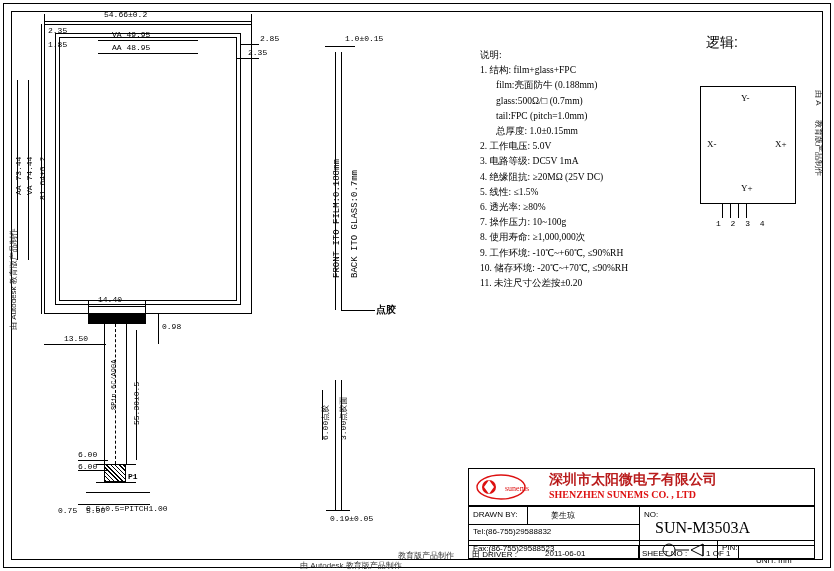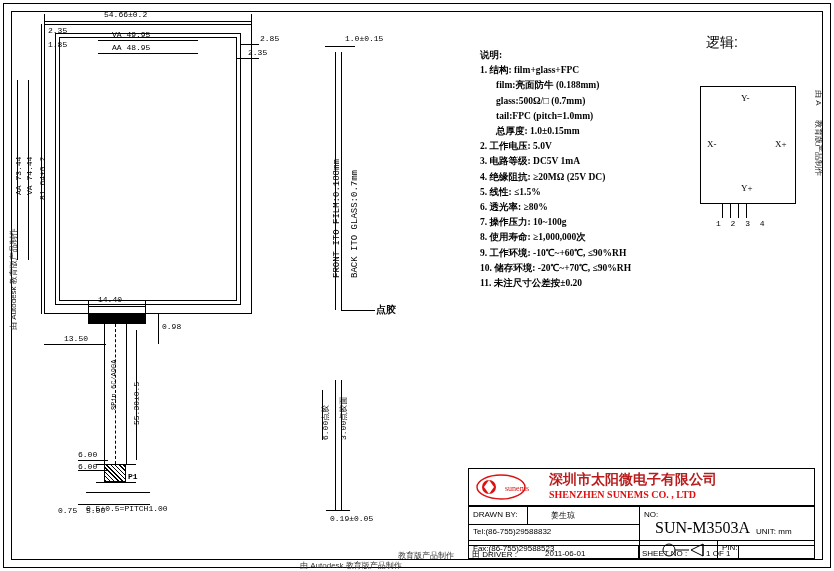--- a/index.html
+++ b/index.html
@@ -17,21 +17,21 @@
   .h1{height:1px;}
   .v1{width:1px;}
 
   .rect{position:absolute;border:1px solid #000;box-sizing:border-box;}
 
   .lbl{position:absolute;font-size:8px;white-space:nowrap;font-family:"Liberation Sans",sans-serif;}
   .lblm{position:absolute;font-size:8px;white-space:nowrap;font-family:"Liberation Mono",monospace;}
 
   
   #notes{position:absolute;left:480px;top:48px;width:210px;font-size:9.5px;line-height:15.2px;color:#000;font-family:"Liberation Serif",serif;}
-  #notes .nt{white-space:pre;font-weight:bold;}
+  #notes .nt{white-space:pre;}
   #notes .ind{padding-left:16px;}
 
   
   #logic-title{position:absolute;left:706px;top:34px;font-size:14px;font-family:Liberation Sans, sans-serif;}
   #logic-box{position:absolute;left:700px;top:86px;width:96px;height:118px;border:1px solid #000;box-sizing:border-box;}
   #logic-box .t{position:absolute;font-size:9px;font-family:"Liberation Serif",serif;}
 
   
   #title-block{position:absolute;left:468px;top:468px;width:347px;height:91px;border:1px solid #000;box-sizing:border-box;}
   #tb-company{position:absolute;left:0;top:0;width:100%;height:37px;border-bottom:1px solid #000;box-sizing:border-box;}
@@ -217,15 +217,15 @@
 
   <div class="ln h1" style="left:468px;top:545px;width:347px;"></div>
   <div class="ln v1" style="left:468px;top:545px;height:15px;"></div>
   <div class="ln v1" style="left:638px;top:545px;height:15px;"></div>
   <div class="ln v1" style="left:738px;top:545px;height:15px;"></div>
   <div class="ln v1" style="left:814px;top:545px;height:15px;"></div>
   <div class="cell-txt" style="left:472px;top:549px;">田 DRIVER :</div>
   <div class="cell-txt" style="left:545px;top:549px;">2011-06-01</div>
   <div class="cell-txt" style="left:642px;top:549px;">SHEET  NO :</div>
   <div class="cell-txt" style="left:706px;top:549px;">1  OF   1</div>
-  <div class="cell-txt" style="left:756px;top:527px;">UNIT: mm</div>
+  <div class="cell-txt" style="left:756px;top:556px;">UNIT: mm</div>
 
 </div>
 
 </body></html>

